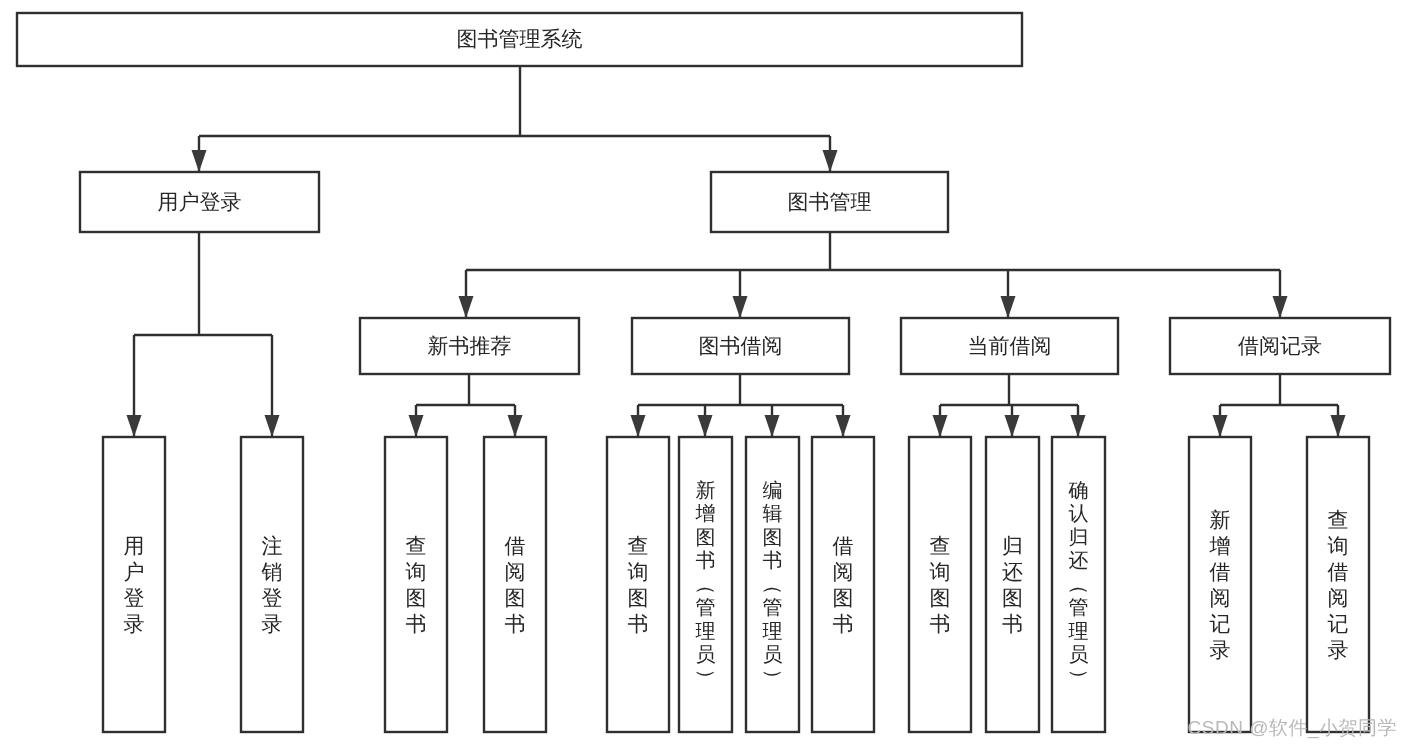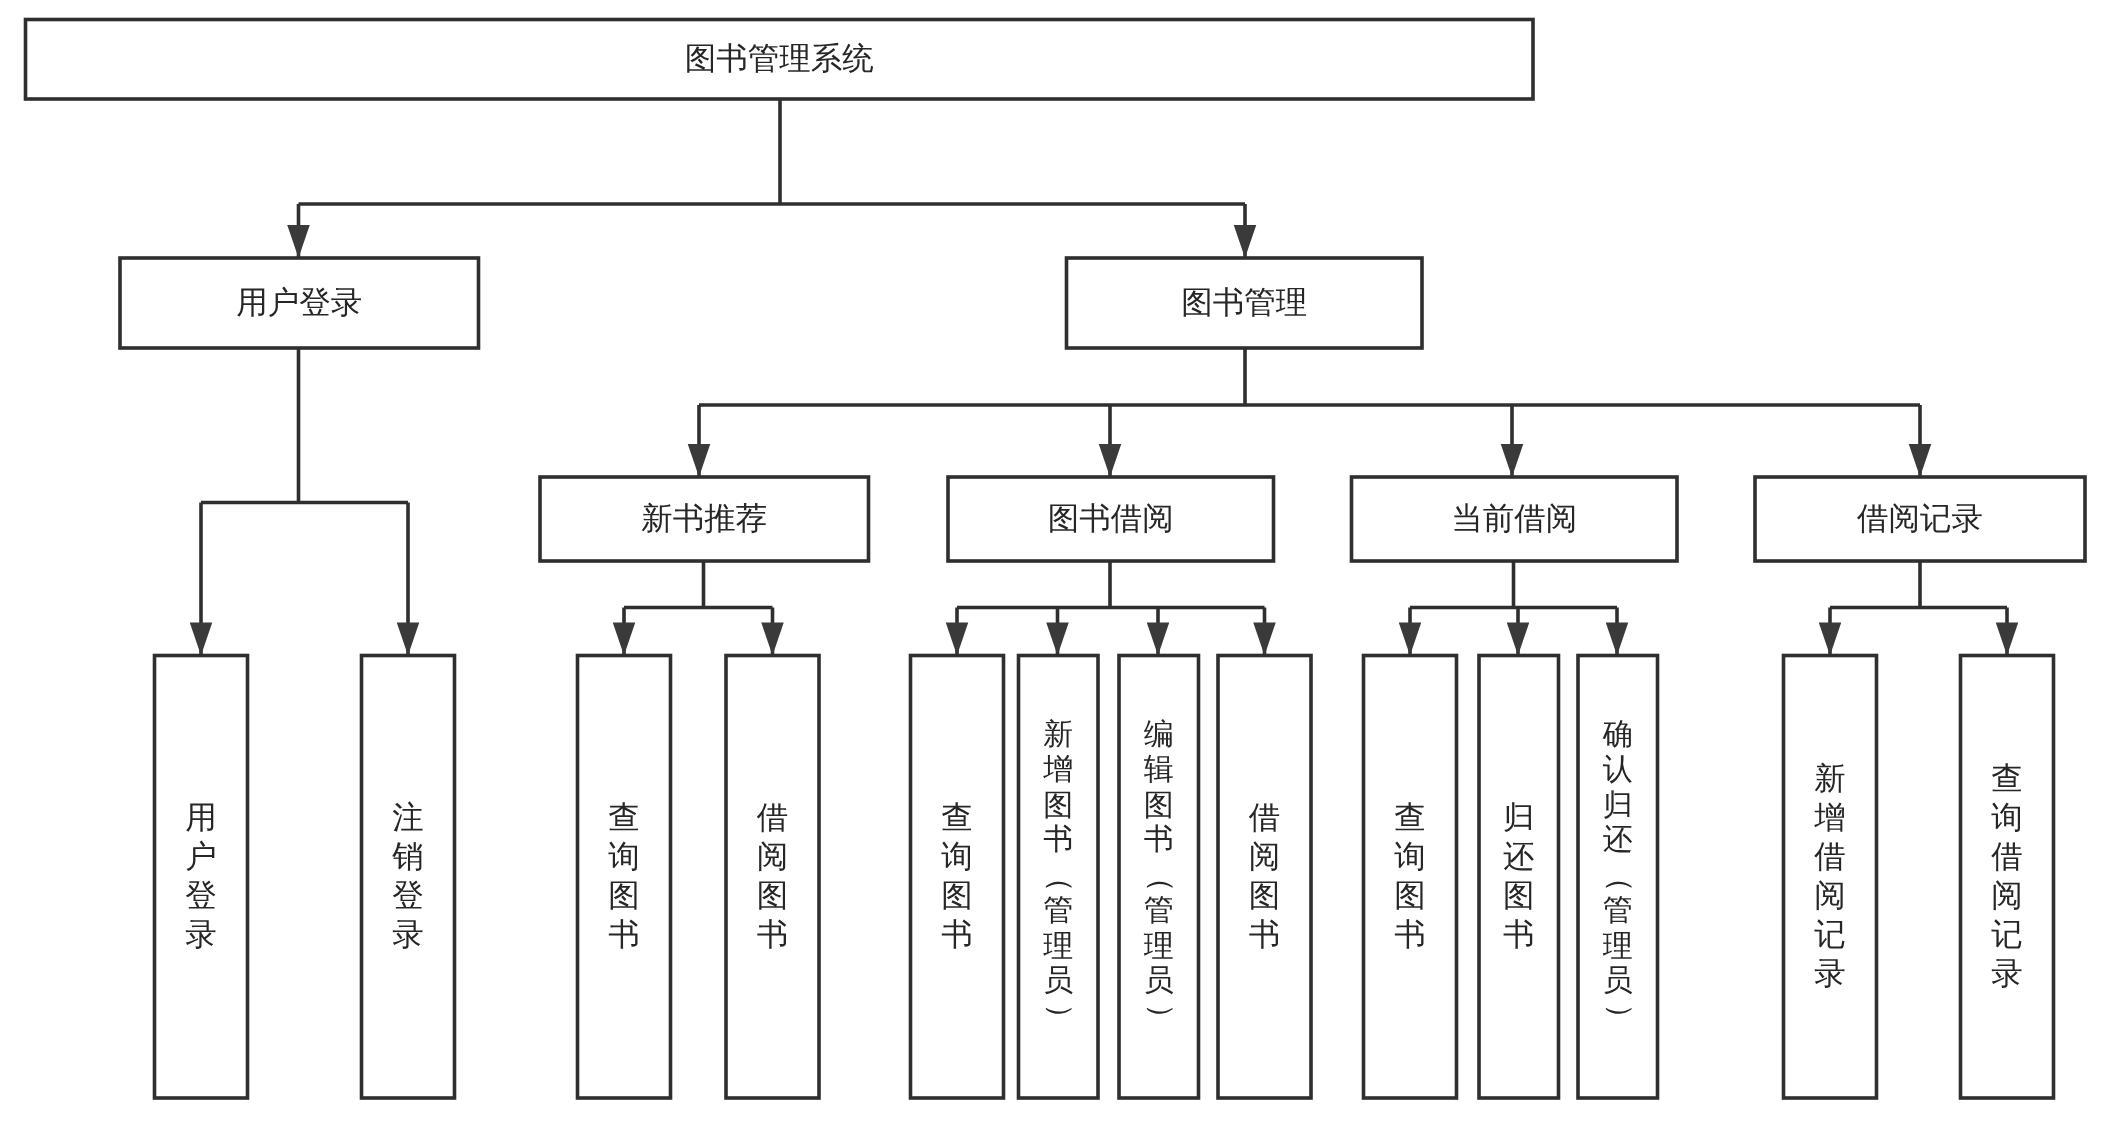--- a/index.html
+++ b/index.html
@@ -267,13 +267,14 @@
       <div class="vert-text-wrap" style="font-size: 21px; left: 1307px; width: 62px; top: 506.5px;">
         <span class="vert-char" style="height: 26px; line-height: 26px;">查</span>
         <span class="vert-char" style="height: 26px; line-height: 26px;">询</span>
         <span class="vert-char" style="height: 26px; line-height: 26px;">借</span>
         <span class="vert-char" style="height: 26px; line-height: 26px;">阅</span>
         <span class="vert-char" style="height: 26px; line-height: 26px;">记</span>
         <span class="vert-char" style="height: 26px; line-height: 26px;">录</span>
       </div>
     </div>
 
+  <div class="watermark">CSDN @软件_小贺同学</div>
 </div>
 
 </body></html>

